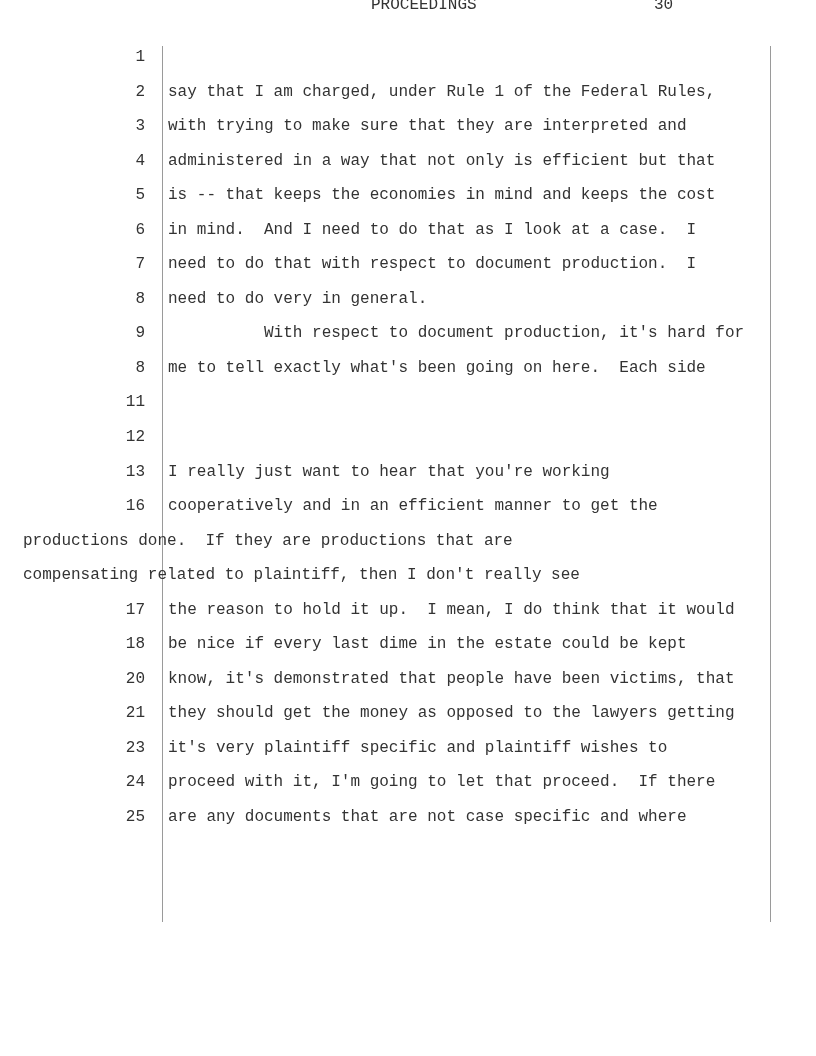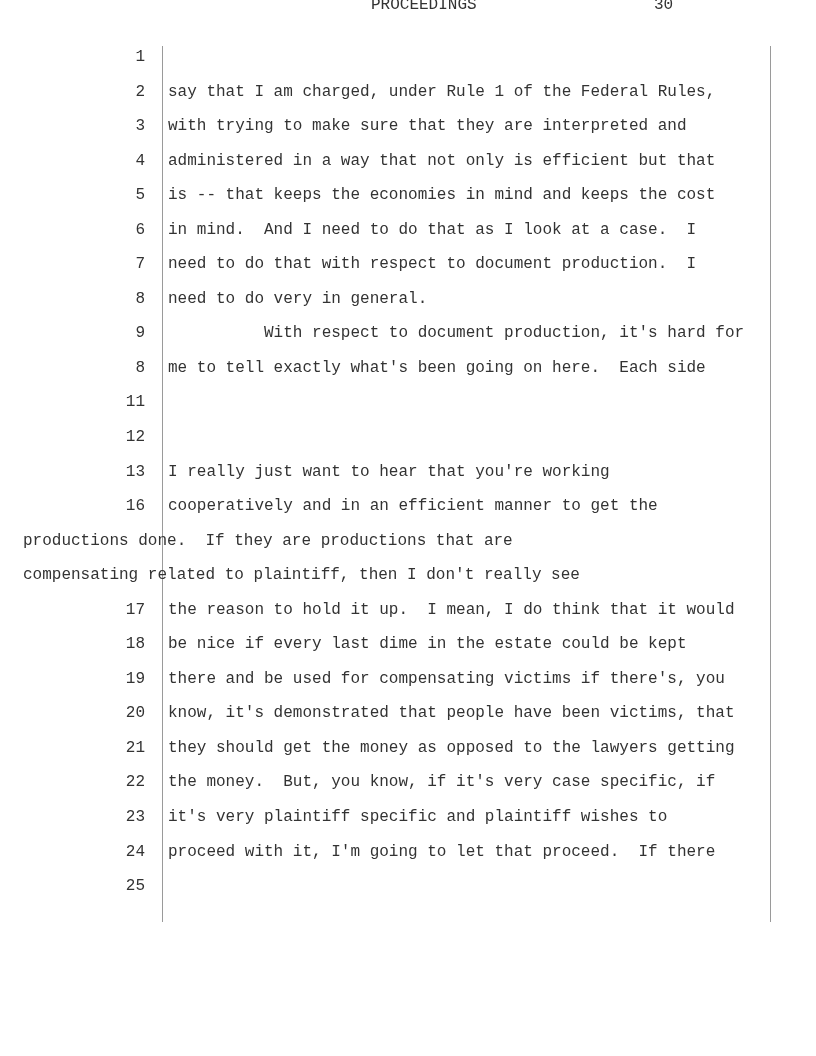--- a/index.html
+++ b/index.html
@@ -158,48 +158,41 @@
   <div class="row">
     <div class="num">17</div>
     <div class="txt">the reason to hold it up.  I mean, I do think that it would</div>
   </div>
 
   <div class="row">
     <div class="num">18</div>
     <div class="txt">be nice if every last dime in the estate could be kept</div>
   </div>
 
-  <div class="row">
-    <div class="num">19</div>
-    <div class="txt">there and be used for compensating victims if there's, you</div>
-  </div>
 
   <div class="row">
     <div class="num">20</div>
     <div class="txt">know, it's demonstrated that people have been victims, that</div>
   </div>
 
   <div class="row">
     <div class="num">21</div>
     <div class="txt">they should get the money as opposed to the lawyers getting</div>
   </div>
 
-  <div class="row">
-    <div class="num">22</div>
-    <div class="txt">the money.  But, you know, if it's very case specific, if</div>
-  </div>
 
   <div class="row">
     <div class="num">23</div>
     <div class="txt">it's very plaintiff specific and plaintiff wishes to</div>
   </div>
 
   <div class="row">
     <div class="num">24</div>
     <div class="txt">proceed with it, I'm going to let that proceed.  If there</div>
   </div>
 
   <div class="row">
     <div class="num">25</div>
+    <div class="txt">are any documents that are not case specific and where</div>
   </div>
 </div>
 
 </div>
 
 </body></html>

